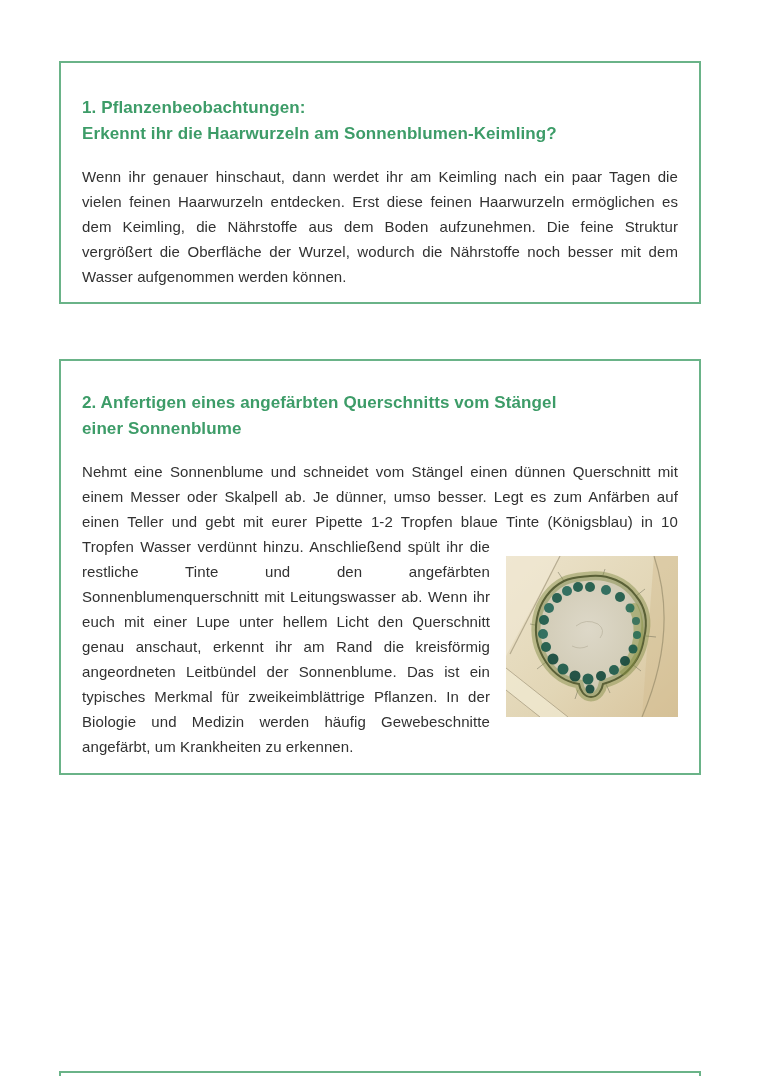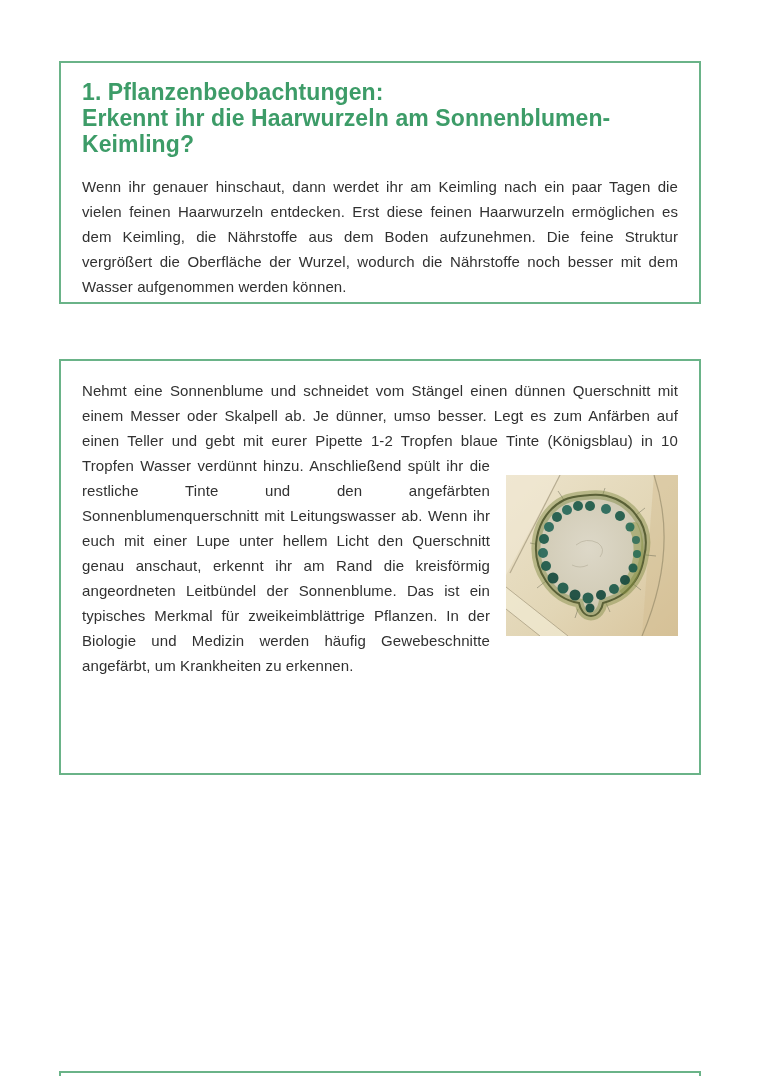--- a/index.html
+++ b/index.html
@@ -17,22 +17,22 @@
     box-sizing: border-box;
     border: 2px solid #6ab388;
     background: #ffffff;
     padding: 0 21px;
     overflow: hidden;
   }
   #card1 { top: 61px;  height: 243px; }
   #card2 { top: 359px; height: 416px; }
   #card3 { top: 1071px; height: 40px; }
   .card-title {
-    margin: 16px 0 0 0;
-    font-size: 23px;
+    margin: 32px 0 0 0;
+    font-size: 17px;
     line-height: 26px;
     font-weight: bold;
     color: #3d9c68;
     white-space: pre-line;
     letter-spacing: 0.1px;
   }
   #card2 .card-title { margin-top: 29px; }
   .card-body {
     margin: 17px 0 0 0;
     font-size: 15px;
@@ -56,20 +56,22 @@
 
 <div>
 
   <section class="card" id="card1">
     <h2 class="card-title">1. Pflanzenbeobachtungen:
 Erkennt ihr die Haarwurzeln am Sonnenblumen-Keimling?</h2>
     <p class="card-body">Wenn ihr genauer hinschaut, dann werdet ihr am Keimling nach ein paar Tagen die vielen feinen Haarwurzeln entdecken. Erst diese feinen Haarwurzeln ermöglichen es dem Keimling, die Nährstoffe aus dem Boden aufzunehmen. Die feine Struktur vergrößert die Oberfläche der Wurzel, wodurch die Nährstoffe noch besser mit dem Wasser aufgenommen werden können.</p>
   </section>
 
   <section class="card" id="card2">
+    <h2 class="card-title">2. Anfertigen eines angefärbten Querschnitts vom Stängel
+einer Sonnenblume</h2>
     <p class="card-body"><span>Nehmt eine Sonnenblume und schneidet vom Stängel einen dünnen Querschnitt mit einem Messer oder Skalpell ab. Je dünner, umso besser. Legt es zum Anfärben auf einen Teller und gebt mit eurer Pipette 1-2 Tropfen blaue Tinte (Königsblau) in 10 Tropfen Wasser verdünnt </span><span class="photo-float">
           <svg width="172" height="161" viewBox="0 0 172 161" xmlns="http://www.w3.org/2000/svg" role="img">
         <defs>
           <linearGradient id="bgGrad" x1="0" y1="0" x2="1" y2="1">
             <stop offset="0" stop-color="#ece3cb"></stop>
             <stop offset="0.55" stop-color="#e2d6b6"></stop>
             <stop offset="1" stop-color="#d8c49c"></stop>
           </linearGradient>
           <radialGradient id="pithGrad" cx="0.48" cy="0.44" r="0.62">
             <stop offset="0" stop-color="#ddd8c8"></stop>

